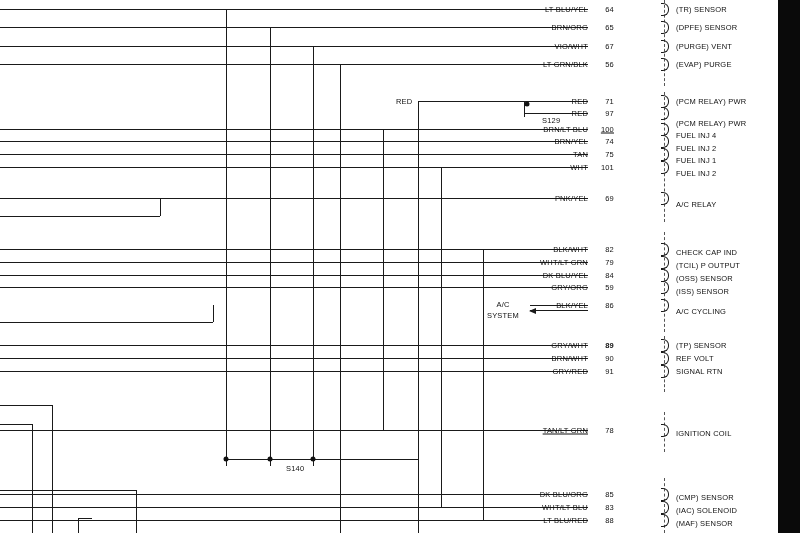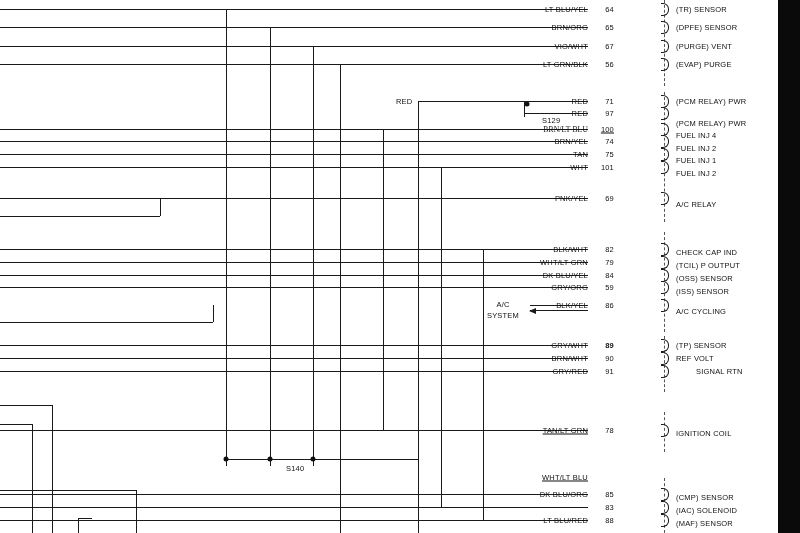--- a/index.html
+++ b/index.html
@@ -248,21 +248,21 @@
   <div class="lbl circuit-name" style="left:676px; top:64px;">(EVAP) PURGE</div>
 
   <div class="lbl wire-name" style="left:524px; top:101px; width:64px;">RED</div>
   <div class="lbl pin-num" style="left:592px; top:101px; width:22px;">71</div>
   <div class="lbl circuit-name" style="left:676px; top:101px;">(PCM RELAY) PWR</div>
 
   <div class="lbl wire-name" style="left:524px; top:113px; width:64px;">RED</div>
   <div class="lbl pin-num" style="left:592px; top:113px; width:22px;">97</div>
   <div class="lbl circuit-name" style="left:676px; top:123px;">(PCM RELAY) PWR</div>
 
-  <div class="lbl wire-name" style="left:500px; top:129px; width:88px;font-family:Liberation Serif, serif;">BRN/LT BLU</div>
+  <div class="lbl wire-name" style="left:500px; top:129px; width:88px;">BRN/LT BLU</div>
   <div class="lbl pin-num" style="left:592px; top:129px; width:22px;text-decoration:underline;">100</div>
   <div class="lbl circuit-name" style="left:676px; top:135px;">FUEL INJ 4</div>
 
   <div class="lbl wire-name" style="left:500px; top:141px; width:88px;">BRN/YEL</div>
   <div class="lbl pin-num" style="left:592px; top:141px; width:22px;">74</div>
   <div class="lbl circuit-name" style="left:676px; top:148px;">FUEL INJ 2</div>
 
   <div class="lbl wire-name" style="left:500px; top:154px; width:88px;">TAN</div>
   <div class="lbl pin-num" style="left:592px; top:154px; width:22px;">75</div>
   <div class="lbl circuit-name" style="left:676px; top:160px;">FUEL INJ 1</div>
@@ -298,31 +298,31 @@
   <div class="lbl wire-name" style="left:505px; top:345px; width:83px;">GRY/WHT</div>
   <div class="lbl pin-num" style="left:592px; top:345px; width:22px;font-weight:bold;">89</div>
   <div class="lbl circuit-name" style="left:676px; top:345px;">(TP) SENSOR</div>
 
   <div class="lbl wire-name" style="left:505px; top:358px; width:83px;">BRN/WHT</div>
   <div class="lbl pin-num" style="left:592px; top:358px; width:22px;">90</div>
   <div class="lbl circuit-name" style="left:676px; top:358px;">REF VOLT</div>
 
   <div class="lbl wire-name" style="left:505px; top:371px; width:83px;">GRY/RED</div>
   <div class="lbl pin-num" style="left:592px; top:371px; width:22px;">91</div>
-  <div class="lbl circuit-name" style="left:676px; top:371px;margin-left:20px;">SIGNAL RTN</div>
+  <div class="lbl circuit-name" style="left:676px; top:371px;">SIGNAL RTN</div>
 
   <div class="lbl wire-name" style="left:500px; top:430px; width:88px;text-decoration:underline;">TAN/LT GRN</div>
   <div class="lbl pin-num" style="left:592px; top:430px; width:22px;">78</div>
   <div class="lbl circuit-name" style="left:676px; top:433px;">IGNITION COIL</div>
 
   <div class="lbl wire-name" style="left:500px; top:494px; width:88px;">DK BLU/ORG</div>
   <div class="lbl pin-num" style="left:592px; top:494px; width:22px;">85</div>
   <div class="lbl circuit-name" style="left:676px; top:497px;">(CMP) SENSOR</div>
 
-  <div class="lbl wire-name" style="left:500px; top:477px; width:88px;text-decoration:underline;">WHT/LT BLU</div>
+  <div class="lbl wire-name" style="left:500px; top:507px; width:88px;">WHT/LT BLU</div>
   <div class="lbl pin-num" style="left:592px; top:507px; width:22px;">83</div>
   <div class="lbl circuit-name" style="left:676px; top:510px;">(IAC) SOLENOID</div>
 
   <div class="lbl wire-name" style="left:500px; top:520px; width:88px;">LT BLU/RED</div>
   <div class="lbl pin-num" style="left:592px; top:520px; width:22px;">88</div>
   <div class="lbl circuit-name" style="left:676px; top:523px;">(MAF) SENSOR</div>
 
   <div class="lbl splice-lbl" style="left:520px; top:120px;margin-left:22px;">S129</div>
   <div class="lbl splice-lbl" style="left:286px; top:468px;">S140</div>
 

